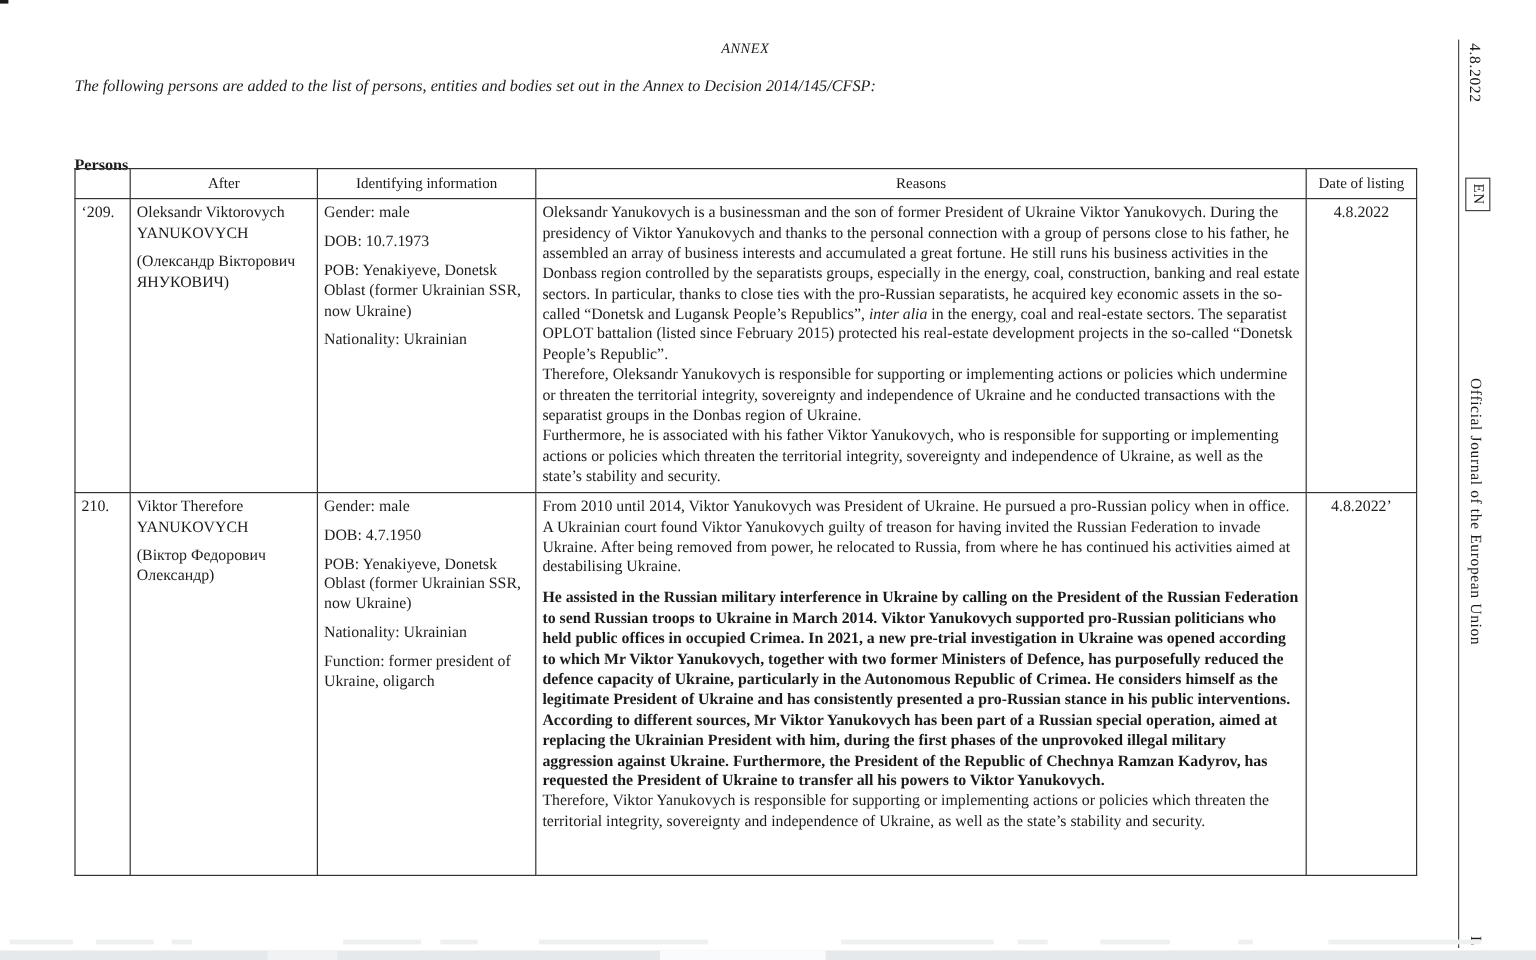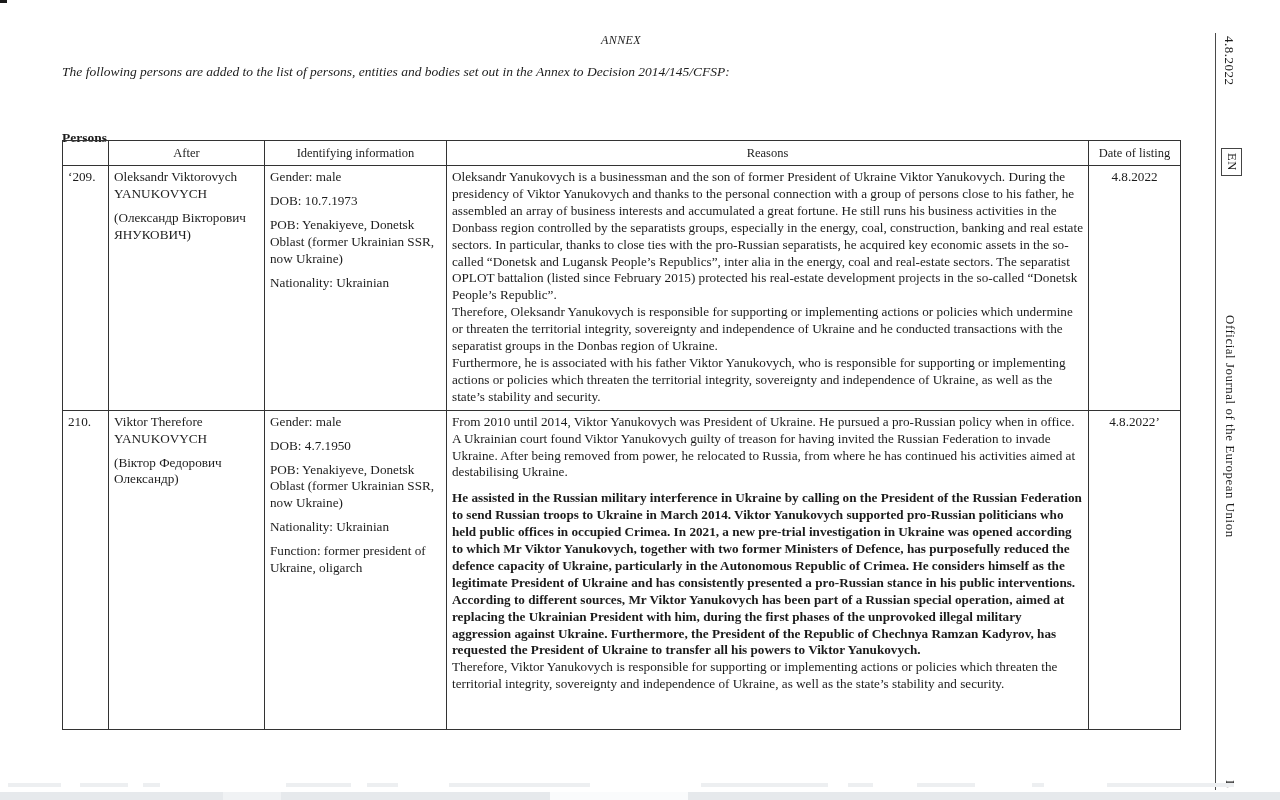--- a/index.html
+++ b/index.html
@@ -29,21 +29,21 @@
     vertical-align:top;font-size:13.2px;line-height:16.9px;
     padding:3px 5px 4px 5px;
   }
   tr.row-209{height:243px;}
   tr.row-210{height:319px;}
   td.num{padding-left:4px;}
   td.name p,td.ident p{margin:0 0 7px 0;}
   td.reasons p{margin:0;}
   td.reasons p.spaced{margin-top:9px;font-weight:bold;}
   td.date{text-align:center;padding-top:5px;}
-  .it{}
+  .it{font-style:italic;}
 
   
   .vrule{position:absolute;left:1215px;top:33px;width:1px;height:757px;background:#4a4a4a;}
   .v-date,.v-journal,.v-pageno{
     position:absolute;writing-mode:vertical-rl;font-size:13px;letter-spacing:.5px;white-space:nowrap;
   }
   .v-date{left:1221px;top:36px;}
   .v-lang-box{
     position:absolute;left:1221px;top:148px;border:1px solid #444;
     writing-mode:vertical-rl;font-size:12.5px;padding:4px 2px;letter-spacing:.5px;

